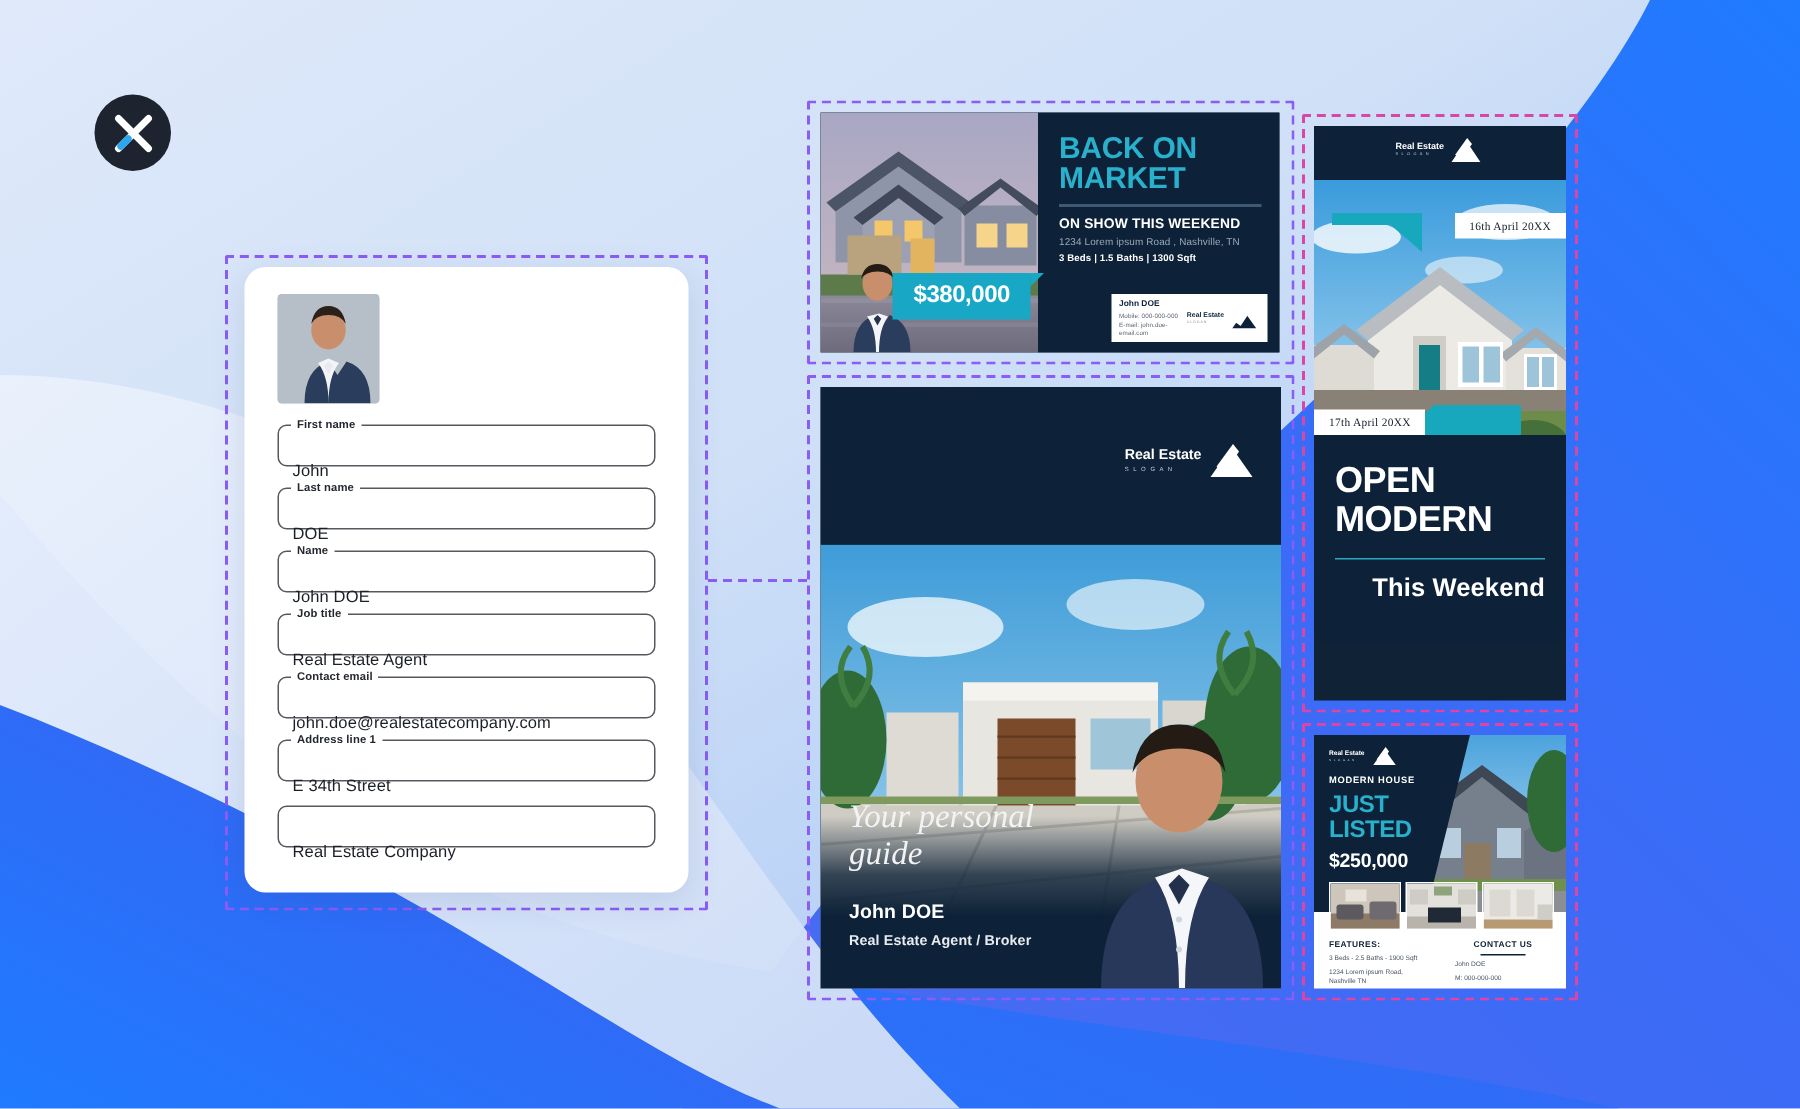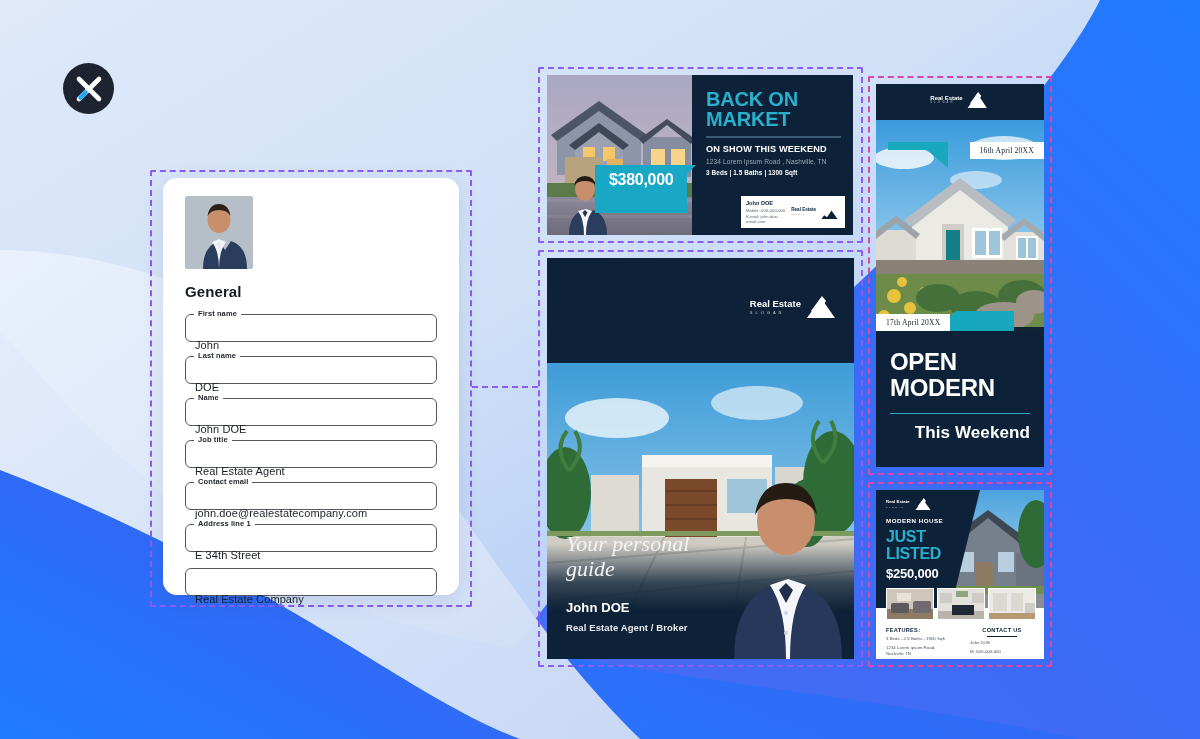--- a/index.html
+++ b/index.html
@@ -80,21 +80,21 @@
     font-size: 20px; line-height: 20px; font-weight: 800;
     color: #29b0cc; letter-spacing: -.2px;
   }
   .bom-rule { width: 135px; height: 1.5px; background: #3d5a72; margin: 7px 0 6px; }
   .bom-sub { font-size: 9.2px; font-weight: 800; color: #fff; letter-spacing: .15px; }
   .bom-addr { font-size: 6.6px; color: #9aa9b8; margin-top: 4px; letter-spacing: .1px; }
   .bom-specs { font-size: 6.4px; font-weight: 800; color: #fff; margin-top: 4px; letter-spacing: .1px; }
   .price-badge {
     position: absolute; left: 48px; bottom: 22px; z-index: 6;
     background: #18a8c6; color: #fff; font-size: 16px; font-weight: 800;
-    padding: 6px 14px 24px; letter-spacing: -.3px;
+    padding: 6px 14px 7px; letter-spacing: -.3px;
   }
   .price-badge::after {
     content: ""; position: absolute; right: -9px; top: 0;
     border-left: 9px solid #18a8c6;
     border-bottom: 9px solid transparent;
   }
   .bom-contact {
     position: absolute; right: 8px; bottom: 7px;
     width: 104px; height: 32px; background: #fff;
     display: flex; align-items: center; padding: 0 5px;
@@ -136,21 +136,21 @@
   }
   .lp-agent {
     position: absolute; right: 2px; bottom: 0; width: 128px; height: 186px;
     z-index: 2; overflow: hidden;
   }
 
   
   #oh-frame { left: 868px; top: 76px; width: 184px; height: 399px; }
   #oh { left: 876px; top: 84px; width: 168px; height: 383px; }
   #oh .logobar { height: 36px; background: #0d2238; position: relative; }
-  #oh .photo { position: relative; height: 211px; overflow: hidden; text-decoration: underline; }
+  #oh .photo { position: relative; height: 170px; overflow: hidden; text-decoration: underline; }
   .date-tag {
     position: absolute; z-index: 4; background: #fff;
     font-family: "Liberation Serif", serif;
     font-size: 7.6px; color: #18202b; padding: 4px 10px;
     letter-spacing: .2px; white-space: nowrap;
   }
   #oh .foot { position: relative; height: 140px; background: #0d2238; padding: 18px 14px 0; border-radius: 14px; }
   .oh-h { font-size: 24px; line-height: 26px; font-weight: 800; color: #fff; letter-spacing: -.3px; }
   .oh-rule { height: 1.4px; background: #2fa8bd; margin: 12px 0 9px; }
   .oh-sub { font-size: 17px; font-weight: 800; color: #fff; text-align: right; letter-spacing: .1px; }
@@ -252,21 +252,20 @@
     <svg viewBox="0 0 68 73" width="68" height="73">
       <rect width="68" height="73" fill="#b6bec8"></rect>
       <ellipse cx="34" cy="24" rx="11.5" ry="13" fill="#c98f6c"></ellipse>
       <path d="M22.5 20 q2-12 11.5-12 q9.5 0 11.5 12 q-3-6-11.5-6 q-8.5 0-11.5 6Z" fill="#2b2118"></path>
       <path d="M18 73 q0-23 16-28 l6 9 l6-9 q16 5 16 28 Z" fill="#2a3d5c"></path>
       <path d="M27 46 q7 9 7 27 l0 0 q0-18 7-27 l-7 -3 Z" fill="#f2f4f7"></path>
       <path d="M34 45 l-3 3 l3 5 l3-5 Z" fill="#e7eaef"></path>
     </svg>
   </div>
 
-  <div class="section-title">General</div>
 
   <div class="field">
     <span class="field-label">First name</span>
     <span class="field-value">John</span>
   </div>
   <div class="field">
     <span class="field-label">Last name</span>
     <span class="field-value">DOE</span>
   </div>
   <div class="field">

